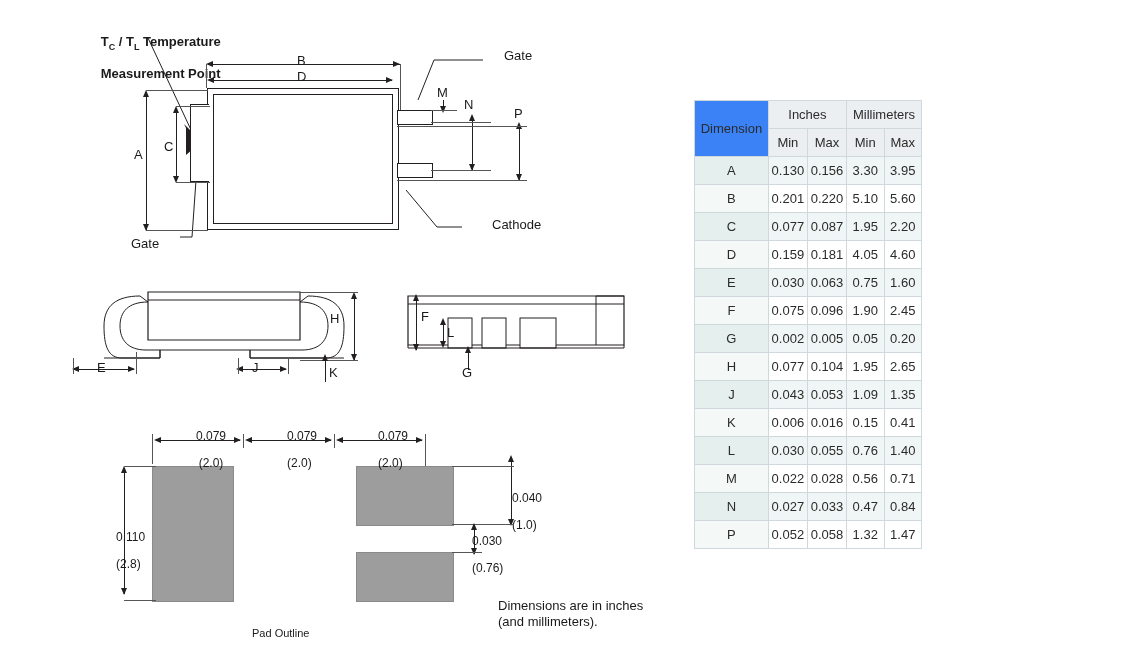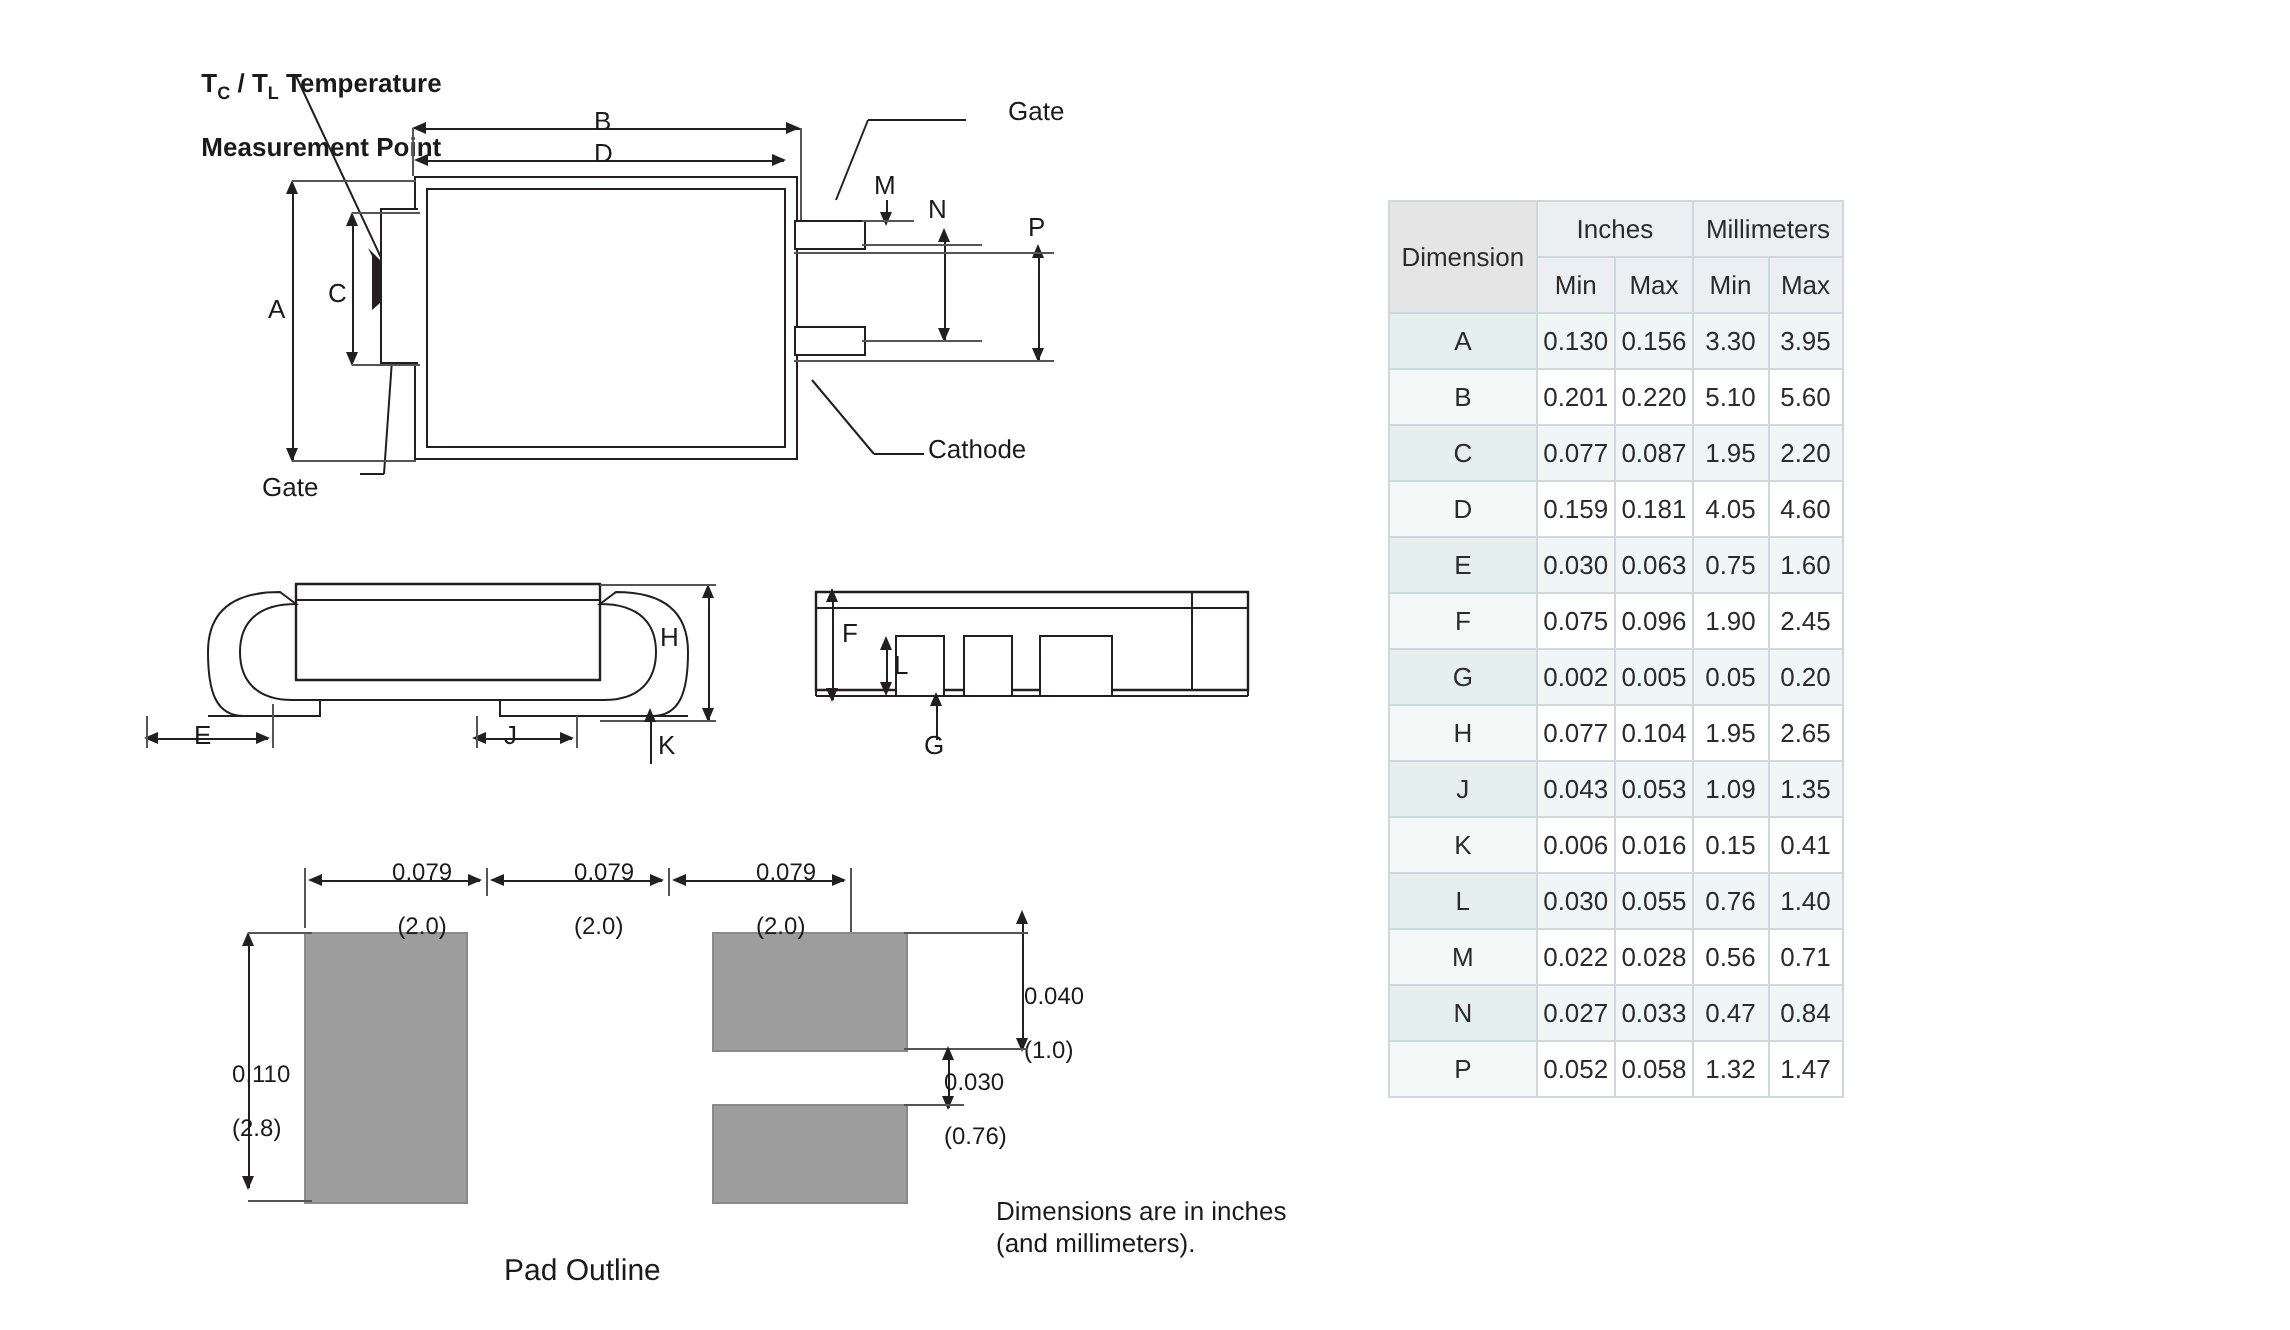--- a/index.html
+++ b/index.html
@@ -77,37 +77,37 @@
   }
   .dim-table th, .dim-table td {
     border: 1px solid #cfd8dc;
     text-align: center;
     padding: 0;
     height: 27px;
     font-weight: normal;
     color: #2b2b2b;
   }
   .dim-table th.hdr-group { background: #eceff1; width: 124px; }
-  .dim-table th.hdr-dim { background: #e5e5e5; width: 122px; }
+  .dim-table th.hdr-dim { background: #3b82f6; width: 122px; }
   .dim-table th.hdr-sub { background: #eceff1; width: 62px; }
   .dim-table td.c-dim { width: 122px; }
   .dim-table td.c-val { width: 62px; }
   .dim-table tr.alt td { background: #f0f6f5; }
   .dim-table tr.alt td.c-dim { background: #e5efee; }
   .dim-table tr.norm td.c-dim { background: #f4f9f8; }
 
   .note {
     position: absolute;
     font-size: 13px;
     line-height: 1.25;
     color: #1a1a1a;
   }
   .pad-title {
     position: absolute;
-    font-size: 15px;
+    font-size: 11px;
     color: #1a1a1a;
   }
   svg.overlay { position: absolute; left: 0; top: 0; pointer-events: none; }
 </style>
 </head>
 <body>
 
 <div class="page">
 
   <div>
@@ -182,21 +182,21 @@
     <div class="thin-h" style="left:431px; top:170px; width:60px;"></div>
 
     <div class="lbl" style="left:514px; top:107px;">P</div>
     <div class="line-v" style="left:519px; top:126px; height:54px;"></div>
     <div class="ar ar-u" style="left:515.5px; top:122px;"></div>
     <div class="ar ar-d" style="left:515.5px; top:174px;"></div>
     <div class="thin-h" style="left:397px; top:126px; width:130px;"></div>
     <div class="thin-h" style="left:397px; top:180px; width:130px;"></div>
 
     <div class="lbl" style="left:504px; top:49px;">Gate</div>
-    <div class="lbl" style="left:464px; top:218px;">Cathode</div>
+    <div class="lbl" style="left:492px; top:218px;">Cathode</div>
     <div class="lbl" style="left:131px; top:237px;">Gate</div>
   </div>
 
   <div>
     <svg class="overlay" width="1145" height="665">
 
       <path d="M148,292 L148,340 L300,340 L300,292 Z" fill="#ffffff" stroke="#231f20" stroke-width="1.2"></path>
       <line x1="148" y1="300" x2="300" y2="300" stroke="#231f20" stroke-width="1"></line>
 
       <path d="M148,302 C128,302 120,312 120,326 C120,340 128,350 146,350 L160,350 L160,358 L122,358 C108,358 104,346 104,326 C104,306 116,296 140,296 Z" fill="#ffffff" stroke="#231f20" stroke-width="1"></path>

